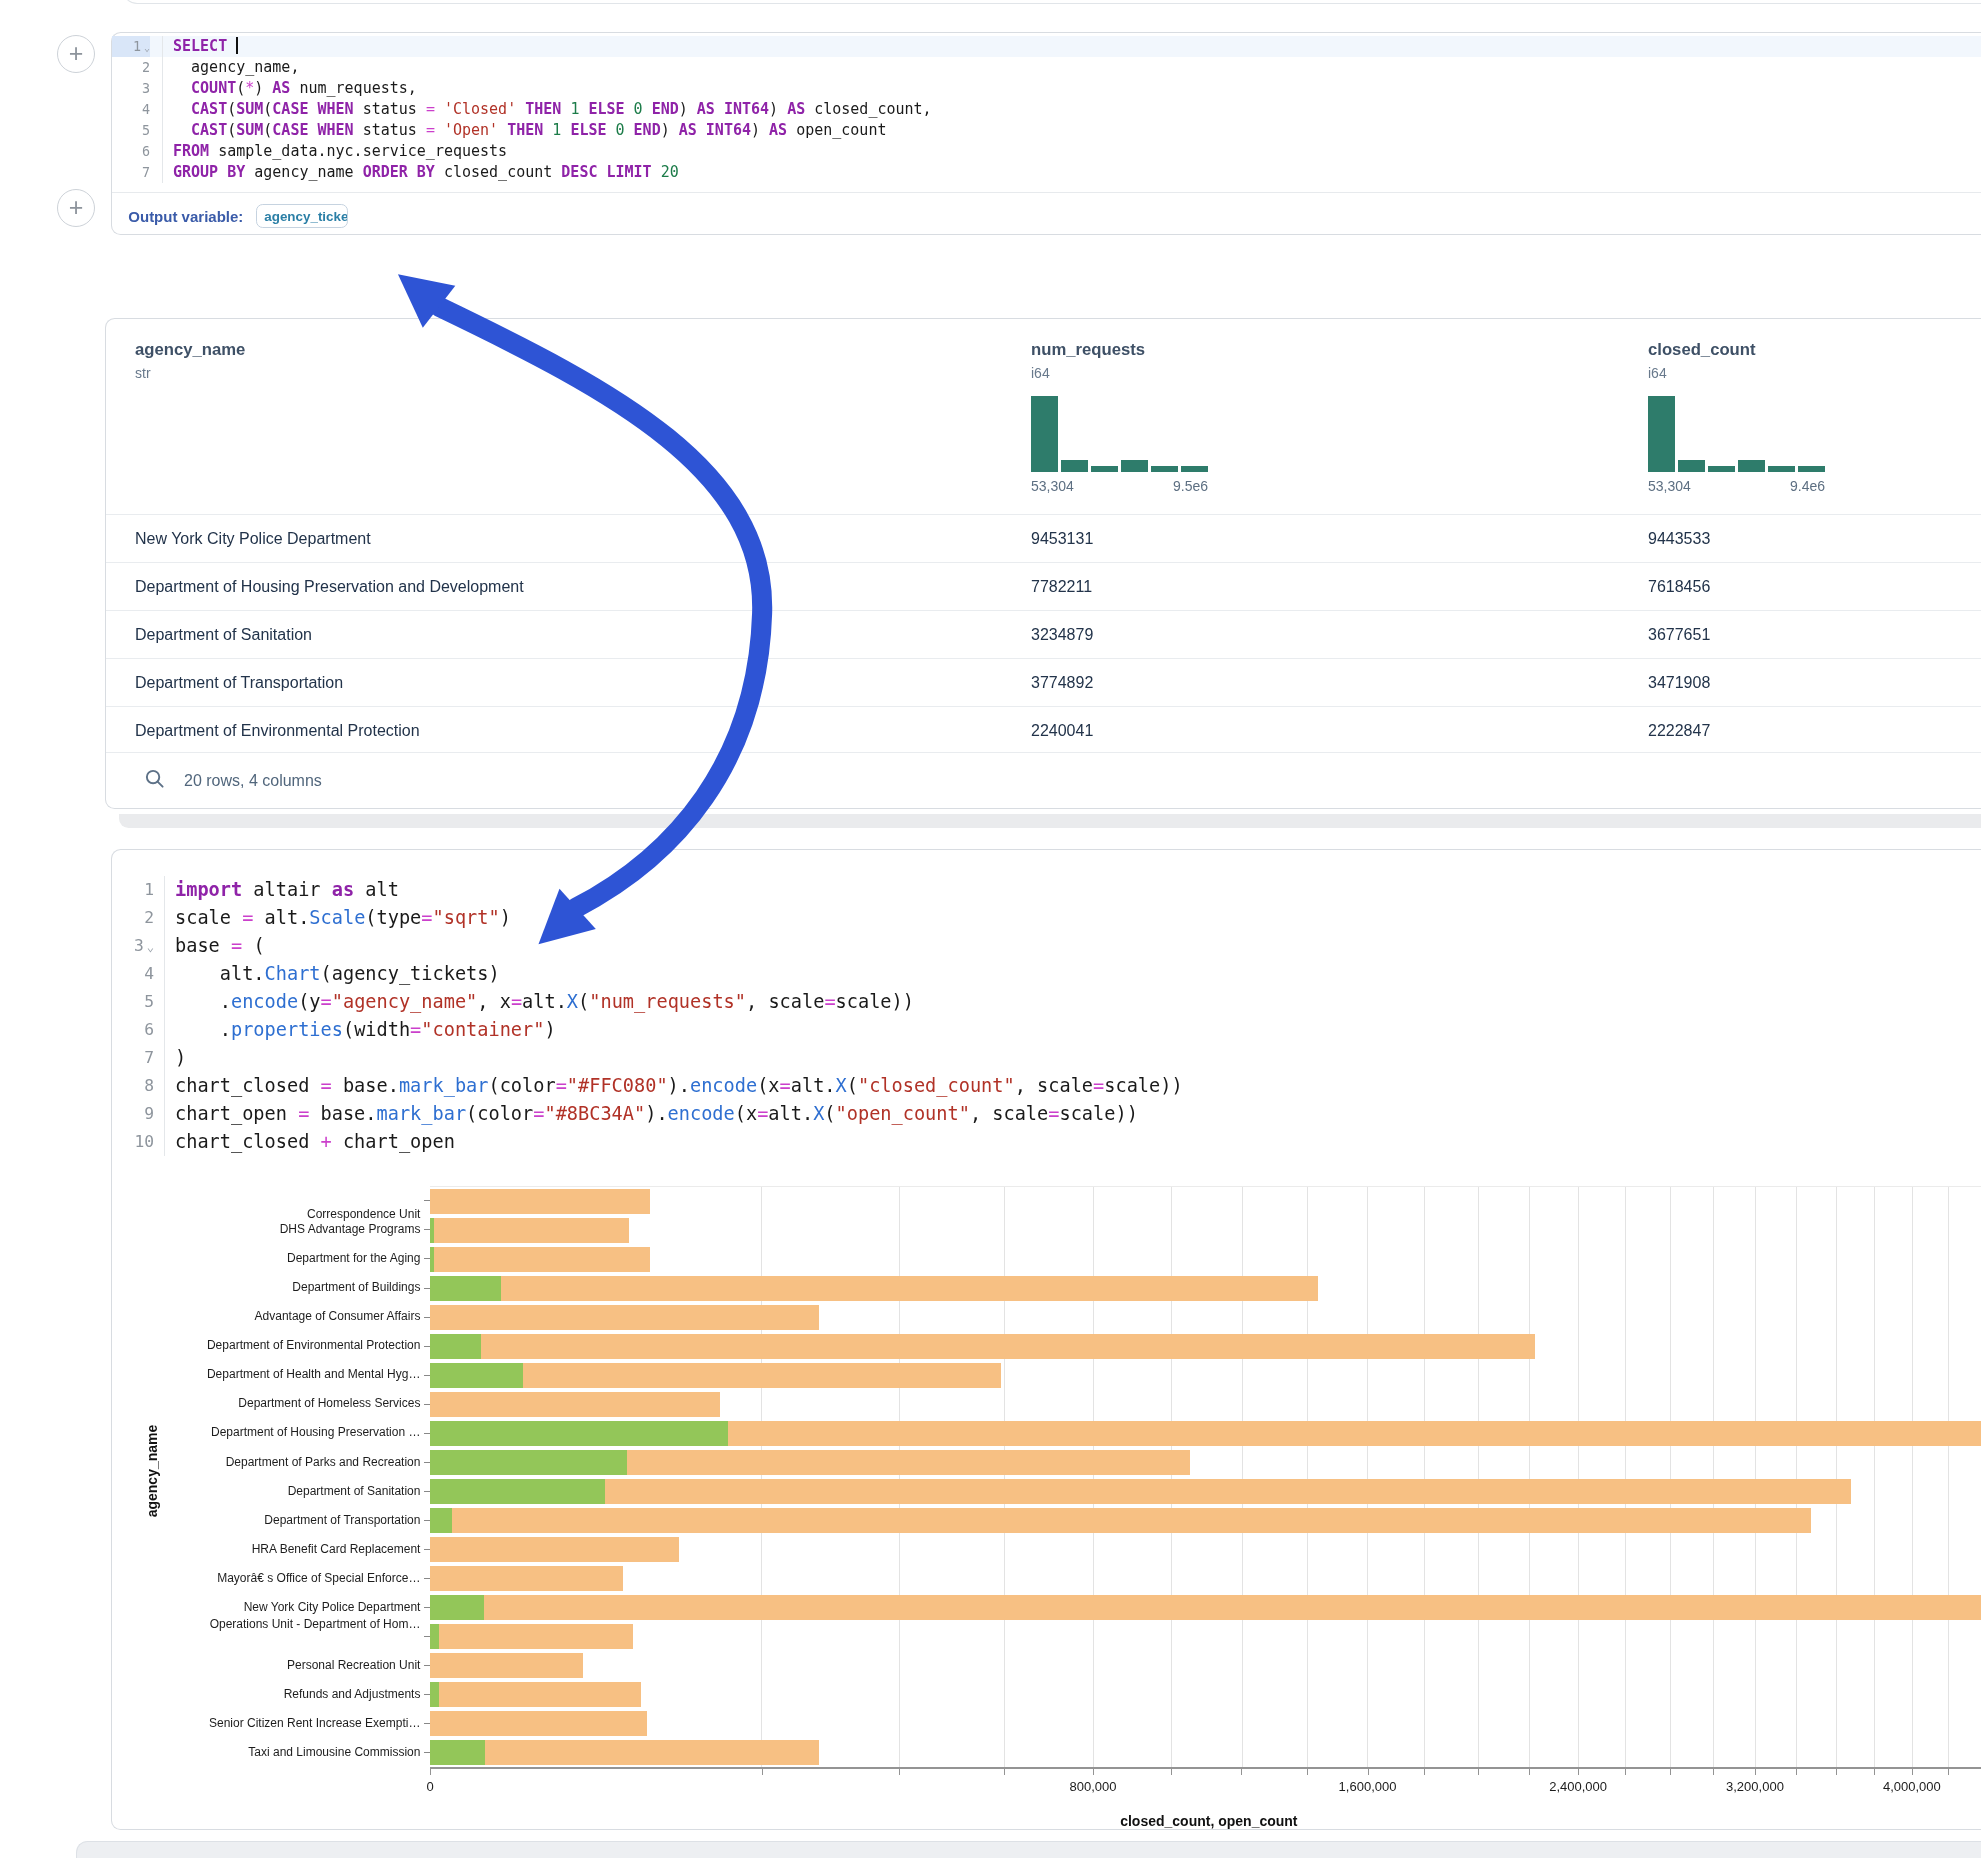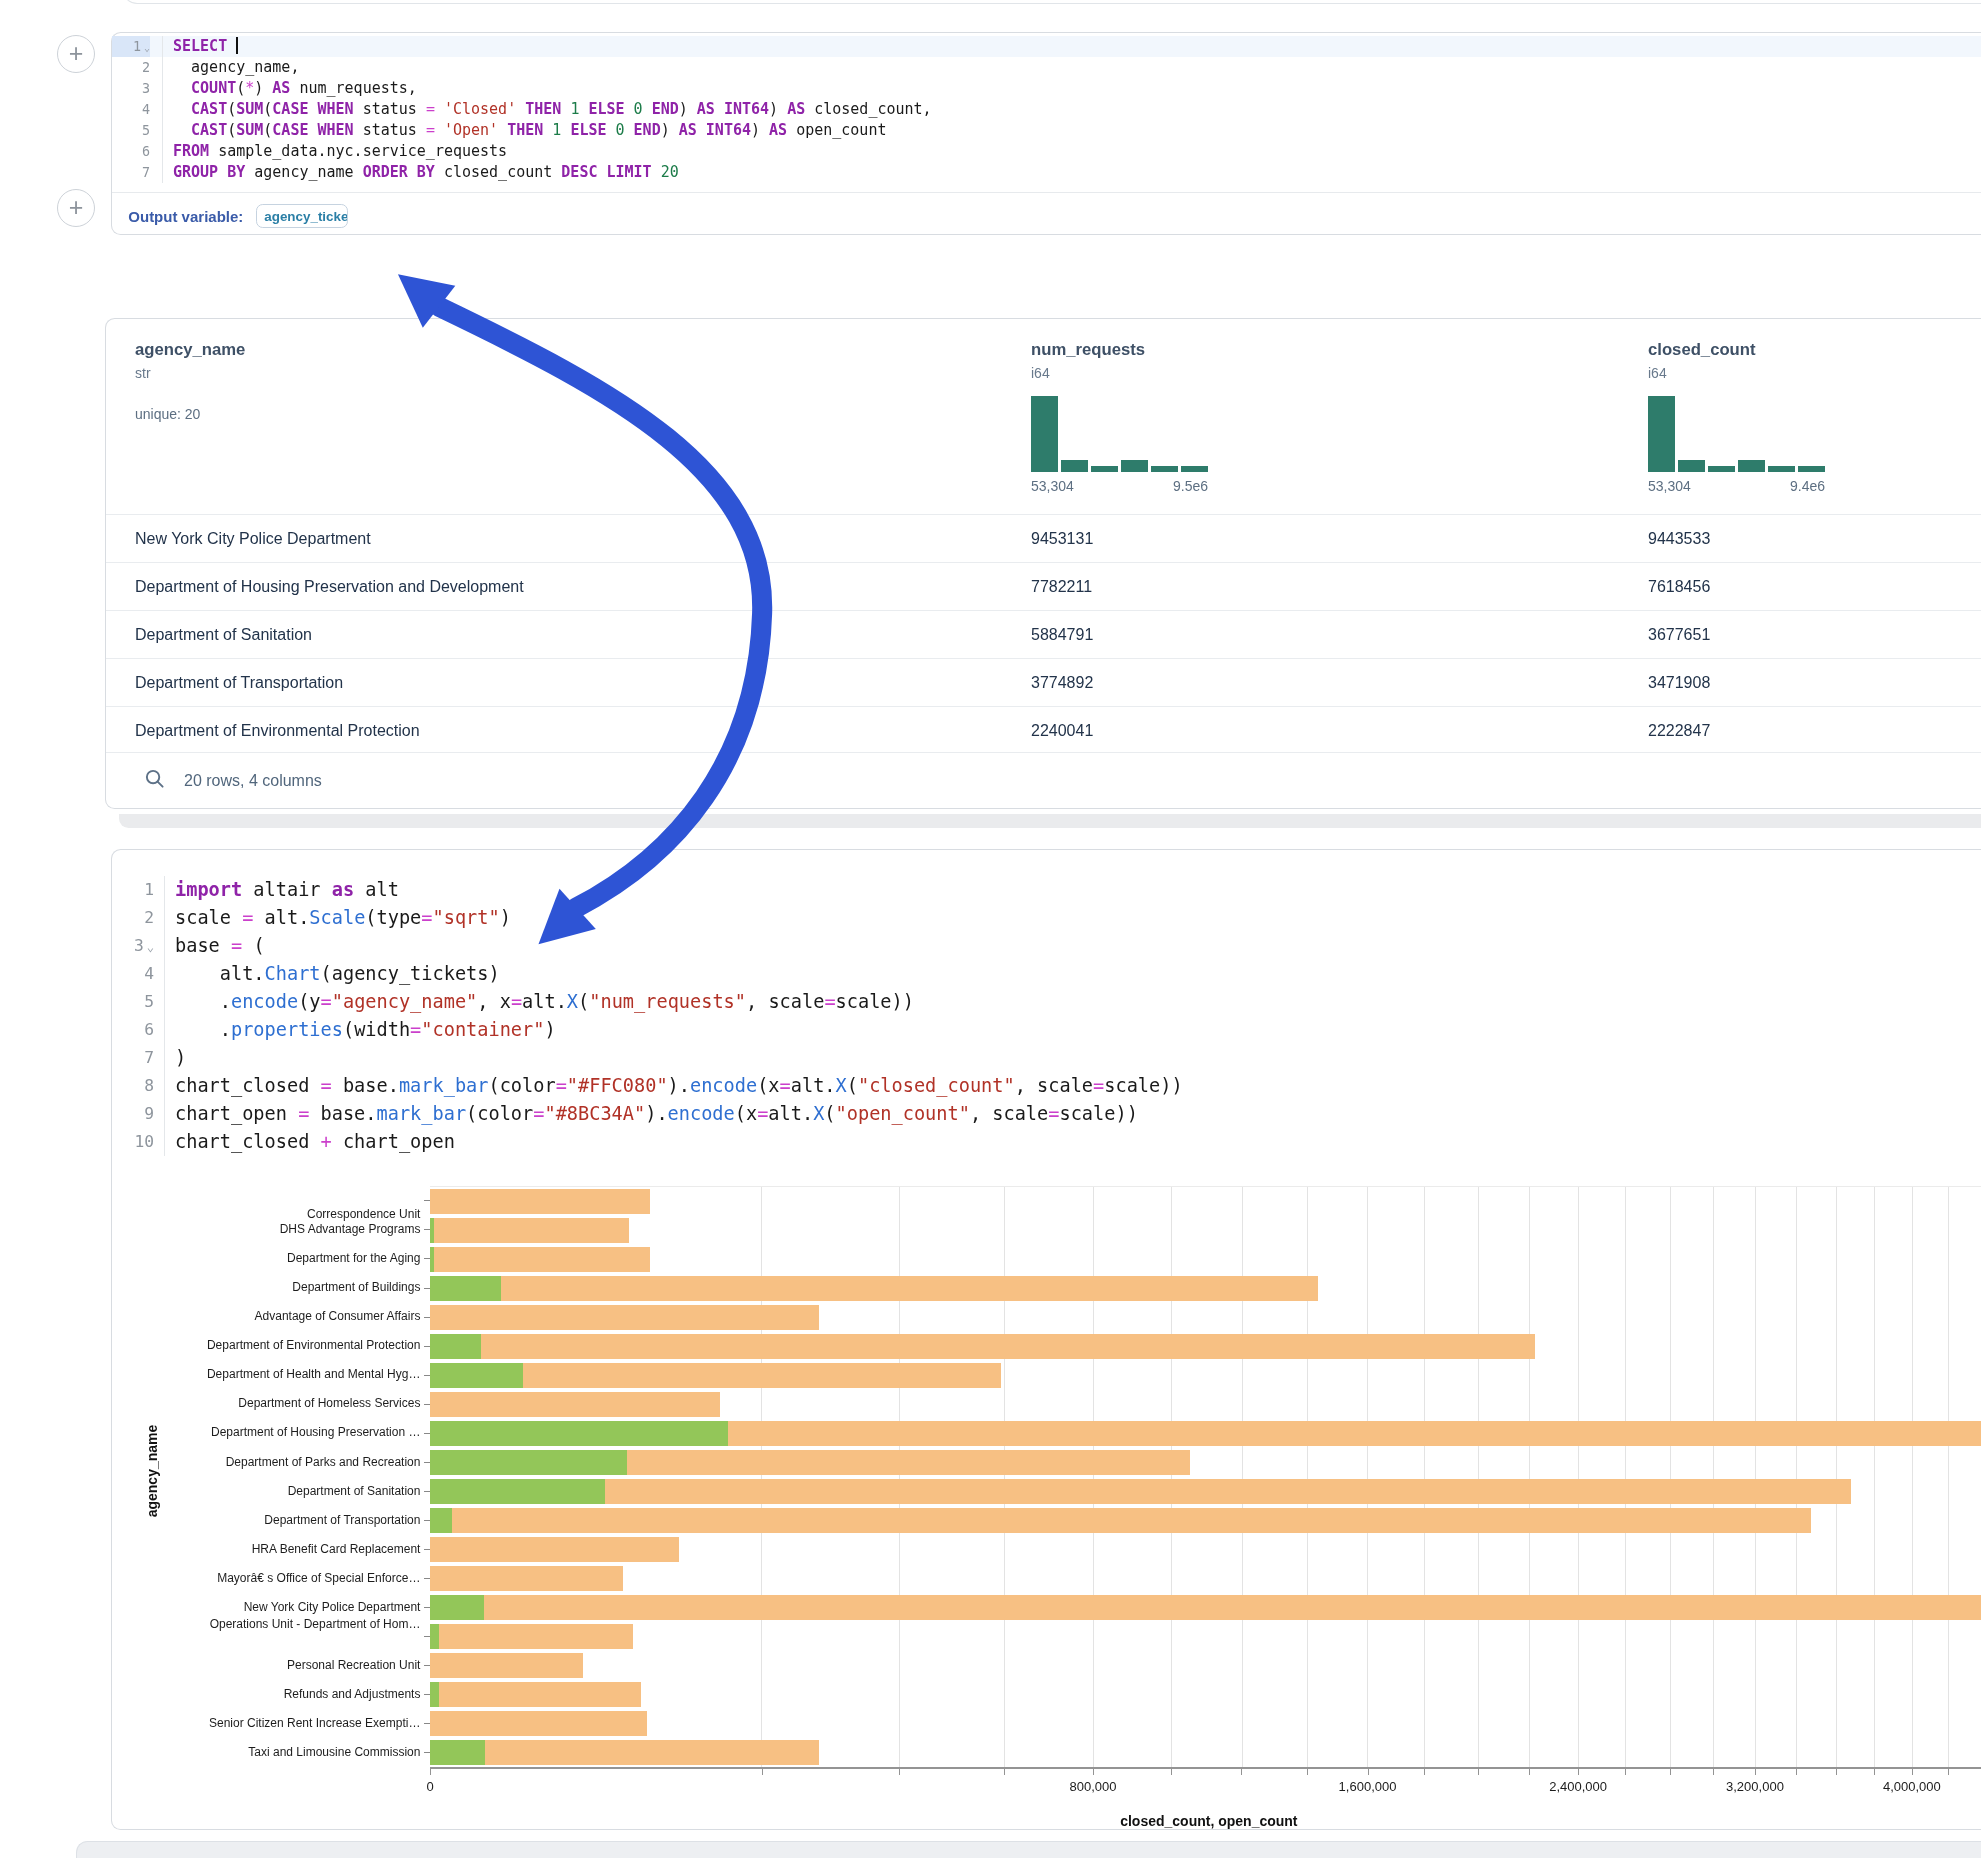--- a/index.html
+++ b/index.html
@@ -118,21 +118,20 @@
       <span class="chip">agency_tickets</span>
     </div>
   </div>
 
   <div class="card" style="left:105px; right:-5.7px; top:318px; height:491px;">
     <div class="tbl-head tbl-grid">
       <div class="colpad">
         <div class="col-name">agency_name</div>
         <div class="col-dtype">str</div>
         <div class="col-stats">
-          <div>unique: 20</div>
         </div>
       </div>
       <div class="colpad">
         <div class="col-name">num_requests</div>
         <div class="col-dtype">i64</div>
         <div class="hist">
             <div class="hbar" style="height: 100%; background: rgb(46, 124, 107);"></div>
             <div class="hbar" style="height: 15.3846%; background: rgb(46, 124, 107);"></div>
             <div class="hbar" style="height: 7.69231%; background: rgb(46, 124, 107);"></div>
             <div class="hbar" style="height: 15.3846%; background: rgb(46, 124, 107);"></div>
@@ -167,21 +166,21 @@
           <div>9453131</div>
           <div>9443533</div>
         </div>
         <div class="tbl-row tbl-grid">
           <div>Department of Housing Preservation and Development</div>
           <div>7782211</div>
           <div>7618456</div>
         </div>
         <div class="tbl-row tbl-grid">
           <div>Department of Sanitation</div>
-          <div>5884791</div>
+          <div>3234879</div>
           <div>3677651</div>
         </div>
         <div class="tbl-row tbl-grid">
           <div>Department of Transportation</div>
           <div>3774892</div>
           <div>3471908</div>
         </div>
         <div class="tbl-row tbl-grid">
           <div>Department of Environmental Protection</div>
           <div>2240041</div>

